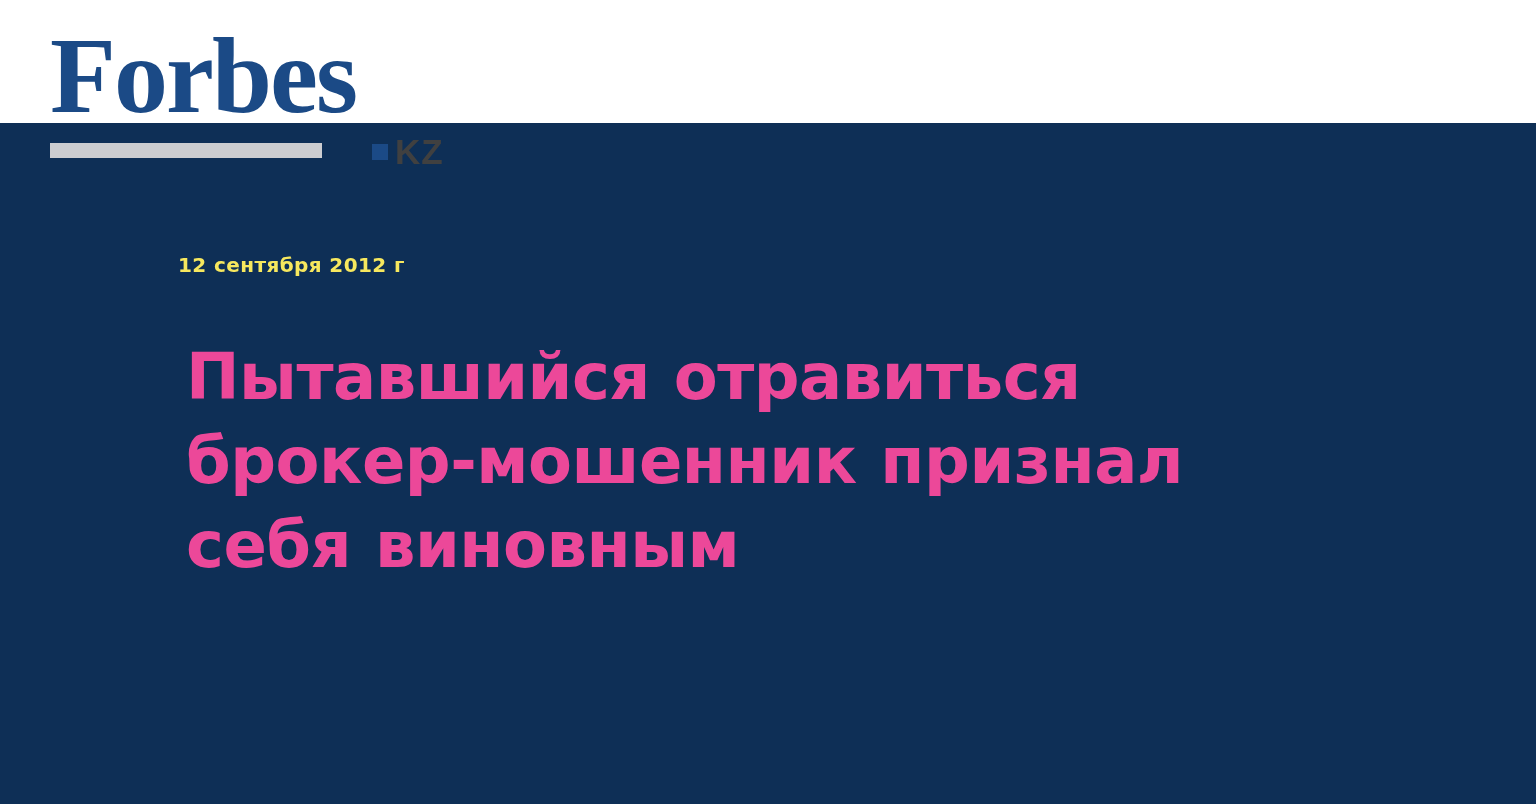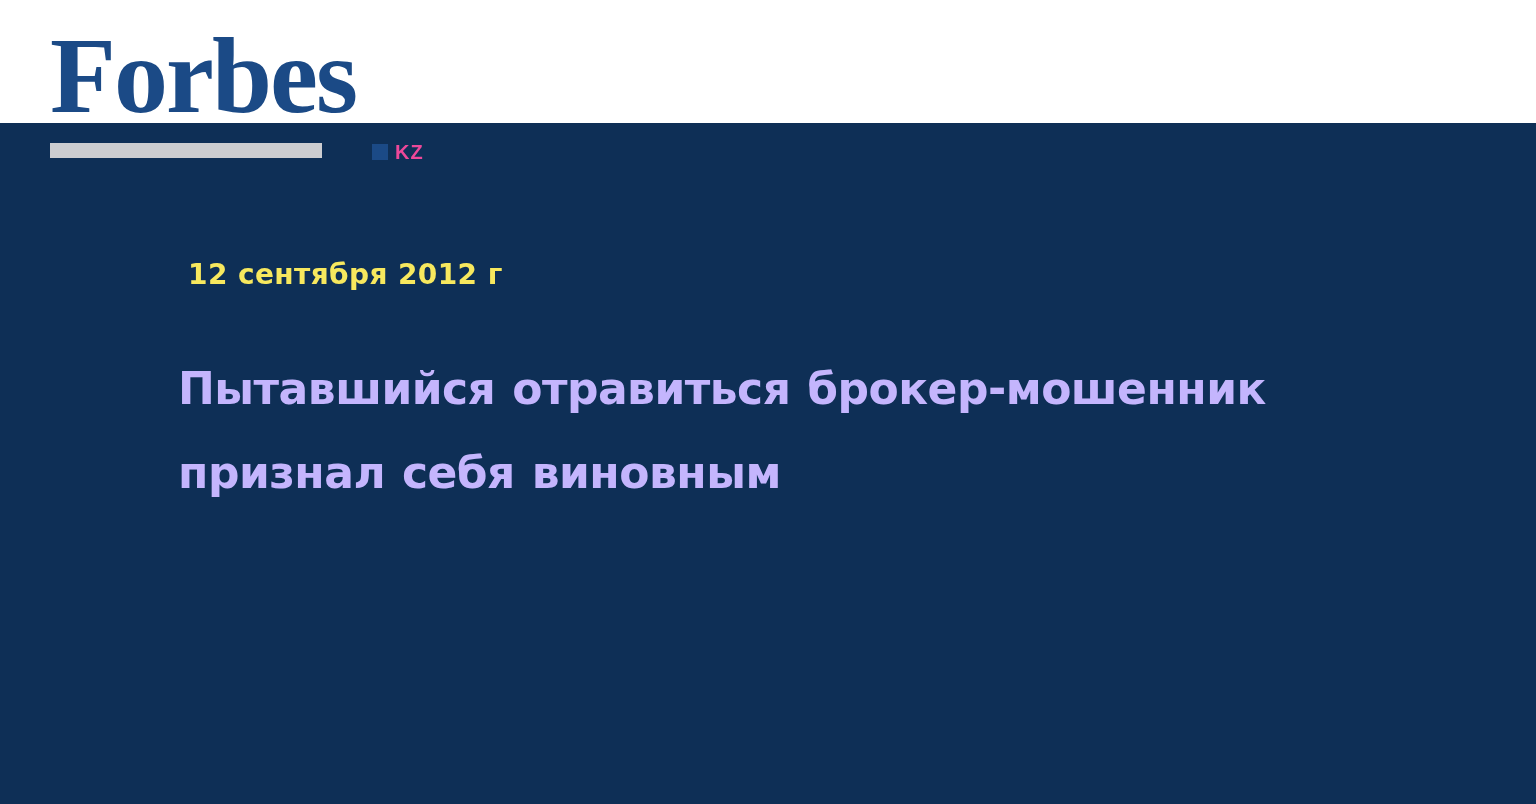--- a/index.html
+++ b/index.html
@@ -71,63 +71,63 @@
     height: 16px;
     background: #1b4a86;
   }
 
   .logo-kz {
     position: absolute;
     left: 345px;
     top: 116px;
     font-family: "Liberation Sans", sans-serif;
     font-weight: bold;
-    font-size: 20px;
+    font-size: 35px;
     line-height: 28px;
     letter-spacing: 1px;
-    color: #ec4899;
+    color: #404040;
   }
 
   
   .hero {
     position: absolute;
     left: 0;
     top: 170px;
     width: 1536px;
     height: 634px;
     background: #0e2f56;
   }
 
   .hero-inner {
     position: absolute;
     left: 178px;
     top: 0;
     width: 1180px;
   }
 
   .article-date {
-    margin: 10px;
+    margin: 0;
     padding-top: 78px;
     font-family: "DejaVu Sans", "Liberation Sans", sans-serif;
     font-weight: bold;
-    font-size: 28px;
+    font-size: 20px;
     line-height: 34px;
     letter-spacing: 0.4px;
     color: #f7e85e;
   }
 
   .article-title {
-    margin: 0;
+    margin: 8px;
     padding-top: 45px;
     font-family: "DejaVu Sans", "Liberation Sans", sans-serif;
     font-weight: bold;
-    font-size: 44px;
+    font-size: 64px;
     line-height: 84px;
     letter-spacing: -0.5px;
-    color: #c4b5fd;
+    color: #ec4899;
     max-width: 1160px;
     word-spacing: 2px;
   }
 </style>
 </head>
 <body>
 
 <div class="page">
 
   <header class="masthead">

